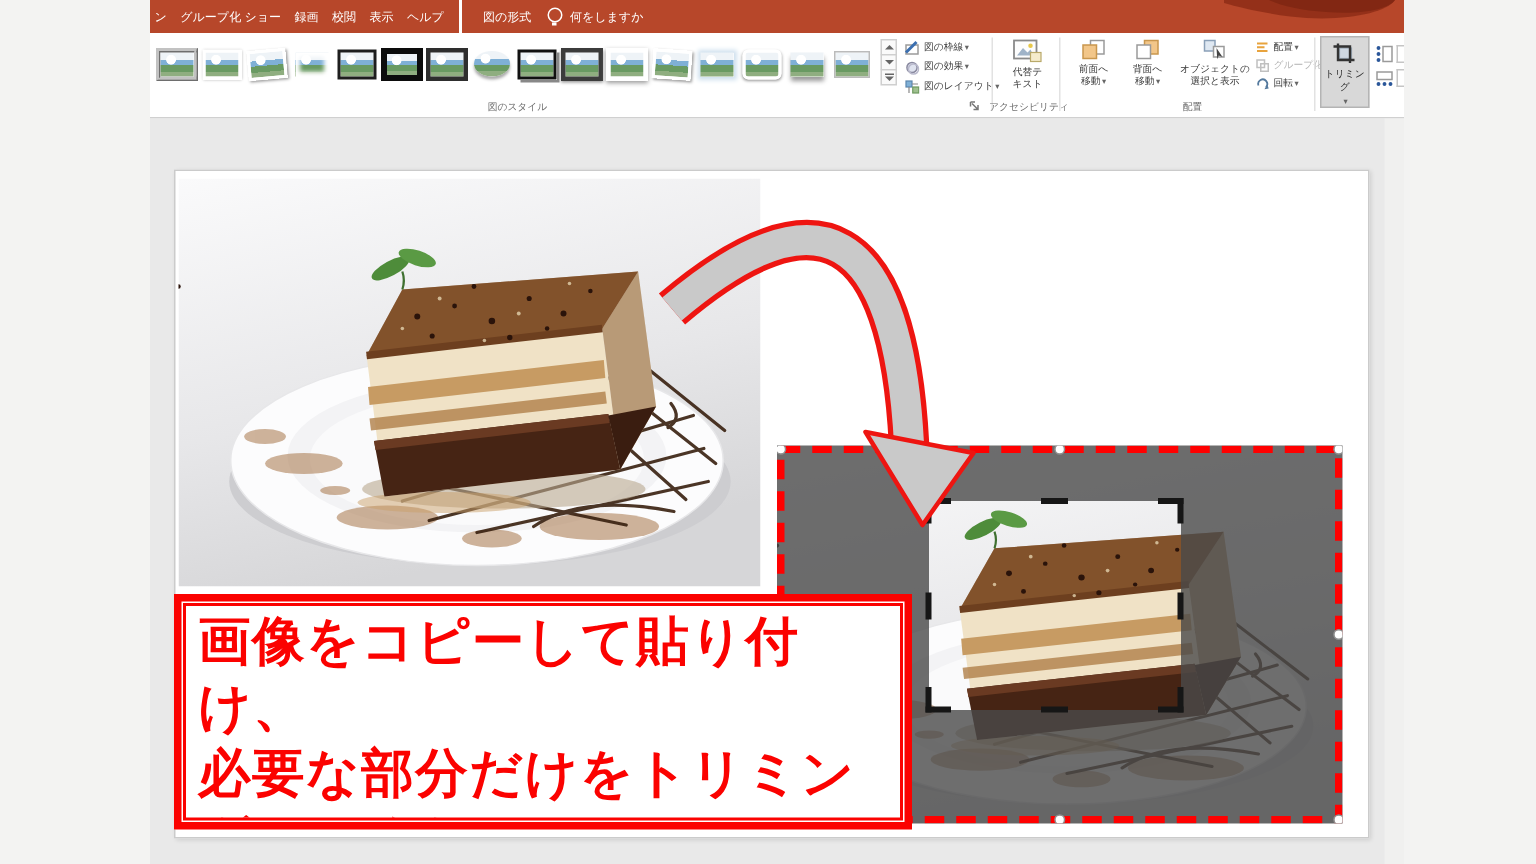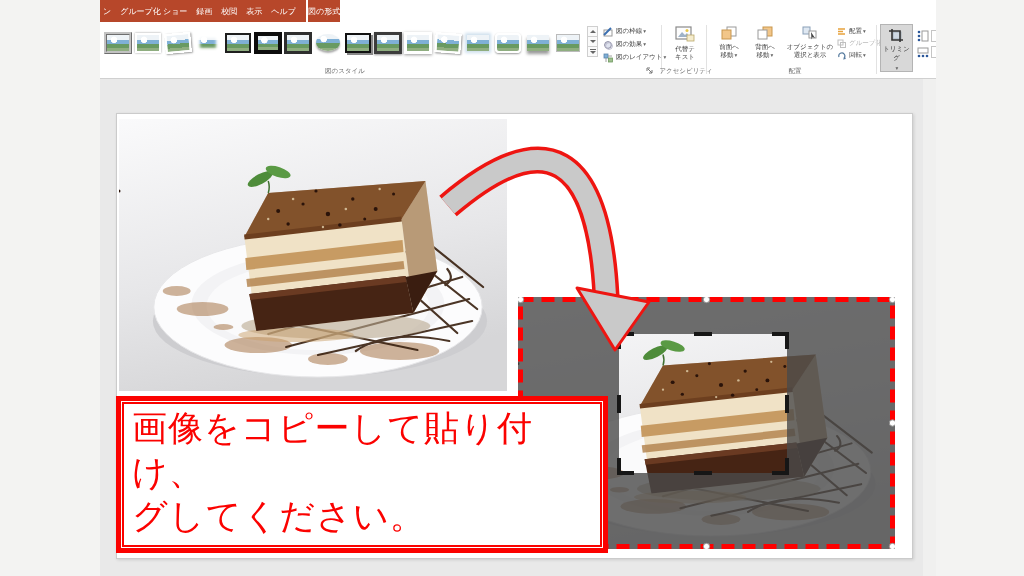--- a/index.html
+++ b/index.html
@@ -5,21 +5,21 @@
   html,body{margin:0;padding:0}
   body{width:1024px;height:576px;background:#f3f3f2;position:relative;overflow:hidden;
        font-family:"Liberation Sans",sans-serif;-webkit-font-smoothing:antialiased}
   .window{position:absolute;left:100px;top:0;width:836px;height:576px}
 
   
   .tabbar{position:absolute;left:0;top:0;width:100%;height:22px;background:#fff}
   .seg{position:absolute;top:0;height:22px;background:#b7472a;display:flex;align-items:center}
   .seg-tabs{left:0;width:206px;padding-left:3px;gap:9px;box-sizing:border-box}
   .tab{color:#fff;font-size:8px;white-space:nowrap}
-  .seg-format{left:208px;padding:0 0}
+  .seg-format{left:208px;padding:0 14px}
   .seg-search{left:256px;right:0;overflow:hidden}
   .bulb{width:8px;height:8px;border:1px solid #fff;border-radius:50%;margin:0 5px 2px 9px;position:relative;flex:none}
   .bulb:after{content:"";position:absolute;left:2px;bottom:-3px;width:3px;height:2px;background:#fff}
   .search-text{color:#fff;font-size:8px}
   .swoosh{position:absolute;right:0;top:0;height:22px;width:120px}
 
   
   .ribbon{position:absolute;left:0;top:22px;width:100%;height:56px;background:#fff;border-bottom:1px solid #d0d0d0}
   .grouplabel{position:absolute;bottom:2px;font-size:6.5px;color:#6b6b6b;text-align:center;white-space:nowrap}
   .vdiv{position:absolute;top:3px;bottom:4px;width:1px;background:#e2e2e2}
@@ -100,21 +100,21 @@
   .cm-b{left:50%;margin-left:-9px;bottom:-2px;width:18px;height:4px;background:#161616}
   .cm-l{left:-2px;top:50%;margin-top:-9px;width:4px;height:18px;background:#161616}
   .cm-r{right:-2px;top:50%;margin-top:-9px;width:4px;height:18px;background:#161616}
   .dashes{position:absolute;inset:0;width:100%;height:100%;pointer-events:none}
 
   .arrowsvg{position:absolute;inset:0;width:100%;height:100%;pointer-events:none}
 
   .note{position:absolute;left:-1px;top:282px;width:492px;height:157px;background:#fff;
         border:5px solid #fb0200;box-sizing:border-box}
   .note-inner{position:absolute;inset:1px;border:2px solid #fb0200;padding:2px 6px 0 8px;
-              font-weight:normal;color:#fb0200;font-size:35px;line-height:44px;letter-spacing:1px;overflow:hidden}
+              font-weight:bold;color:#fb0200;font-size:35px;line-height:44px;letter-spacing:1px;overflow:hidden}
 </style>
 </head>
 <body>
 
 <svg width="0" height="0" style="position:absolute" aria-hidden="true">
   <defs>
     <linearGradient id="bgg" x1="0" y1="0" x2="0.3" y2="1">
       <stop offset="0" stop-color="#fafafb"></stop>
         <stop offset="0.6" stop-color="#e7e7e9"></stop>
         <stop offset="1" stop-color="#d6d6d8"></stop>
@@ -195,20 +195,28 @@
         <span class="tab">ン</span>
         <span class="tab">グループ化 ショー</span>
         <span class="tab">録画</span>
         <span class="tab">校閲</span>
         <span class="tab">表示</span>
         <span class="tab">ヘルプ</span>
       </div>
     <div class="seg seg-format">
       <span class="tab">図の形式</span>
     </div>
+    <div class="seg seg-search">
+      <span class="bulb"></span>
+      <span class="search-text">何をしますか</span>
+      <svg class="swoosh" viewBox="0 0 120 22" preserveAspectRatio="none">
+        <path d="M0,0 L114,0 C108,9 78,15 44,11 C28,9 10,5 0,2 Z" fill="#8e2d16" opacity="0.85"></path>
+        <path d="M30,0 L114,0 C110,6 92,10 68,8 C52,7 38,4 30,0 Z" fill="#7d2511" opacity="0.8"></path>
+      </svg>
+    </div>
   </div>
 
   <div class="ribbon">
 
     <div class="gallery" id="style-gallery">
         <div class="thumb f-metal">
           <div class="pic"></div>
         </div>
         <div class="thumb f-simple">
           <div class="pic"></div>
@@ -441,19 +449,20 @@
 
       <svg class="arrowsvg" viewBox="0 0 795 444">
         <path d="M331,92 Q478,-33 489,182" stroke="#ee1511" stroke-width="27" fill="none"></path>
         <path d="M331,92 Q478,-33 489,182" stroke="#c9c9c9" stroke-width="20" fill="none"></path>
         <polygon points="460,174 532,188 498,236" fill="#c9c9c9" stroke="#ee1511" stroke-width="3" stroke-linejoin="round"></polygon>
       </svg>
 
       <div class="note">
         <div class="note-inner">
           <div>画像をコピーして貼り付け、</div>
+          <div>必要な部分だけをトリミン</div>
           <div>グしてください。</div>
         </div>
       </div>
 
     </div>
   </div>
 </div>
 
 </body></html>

